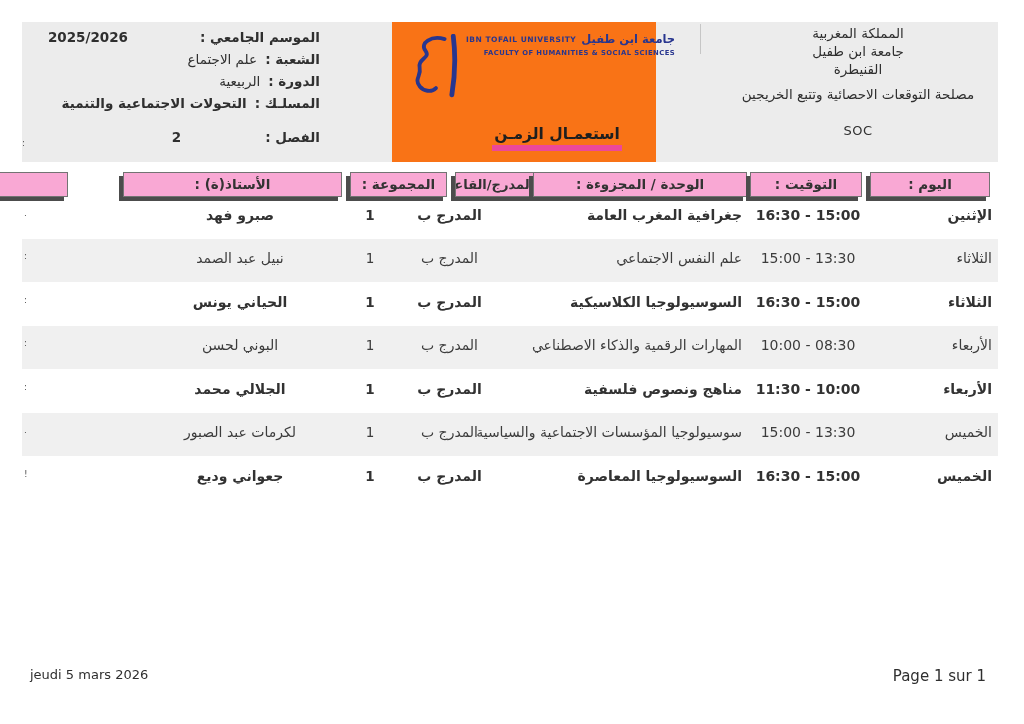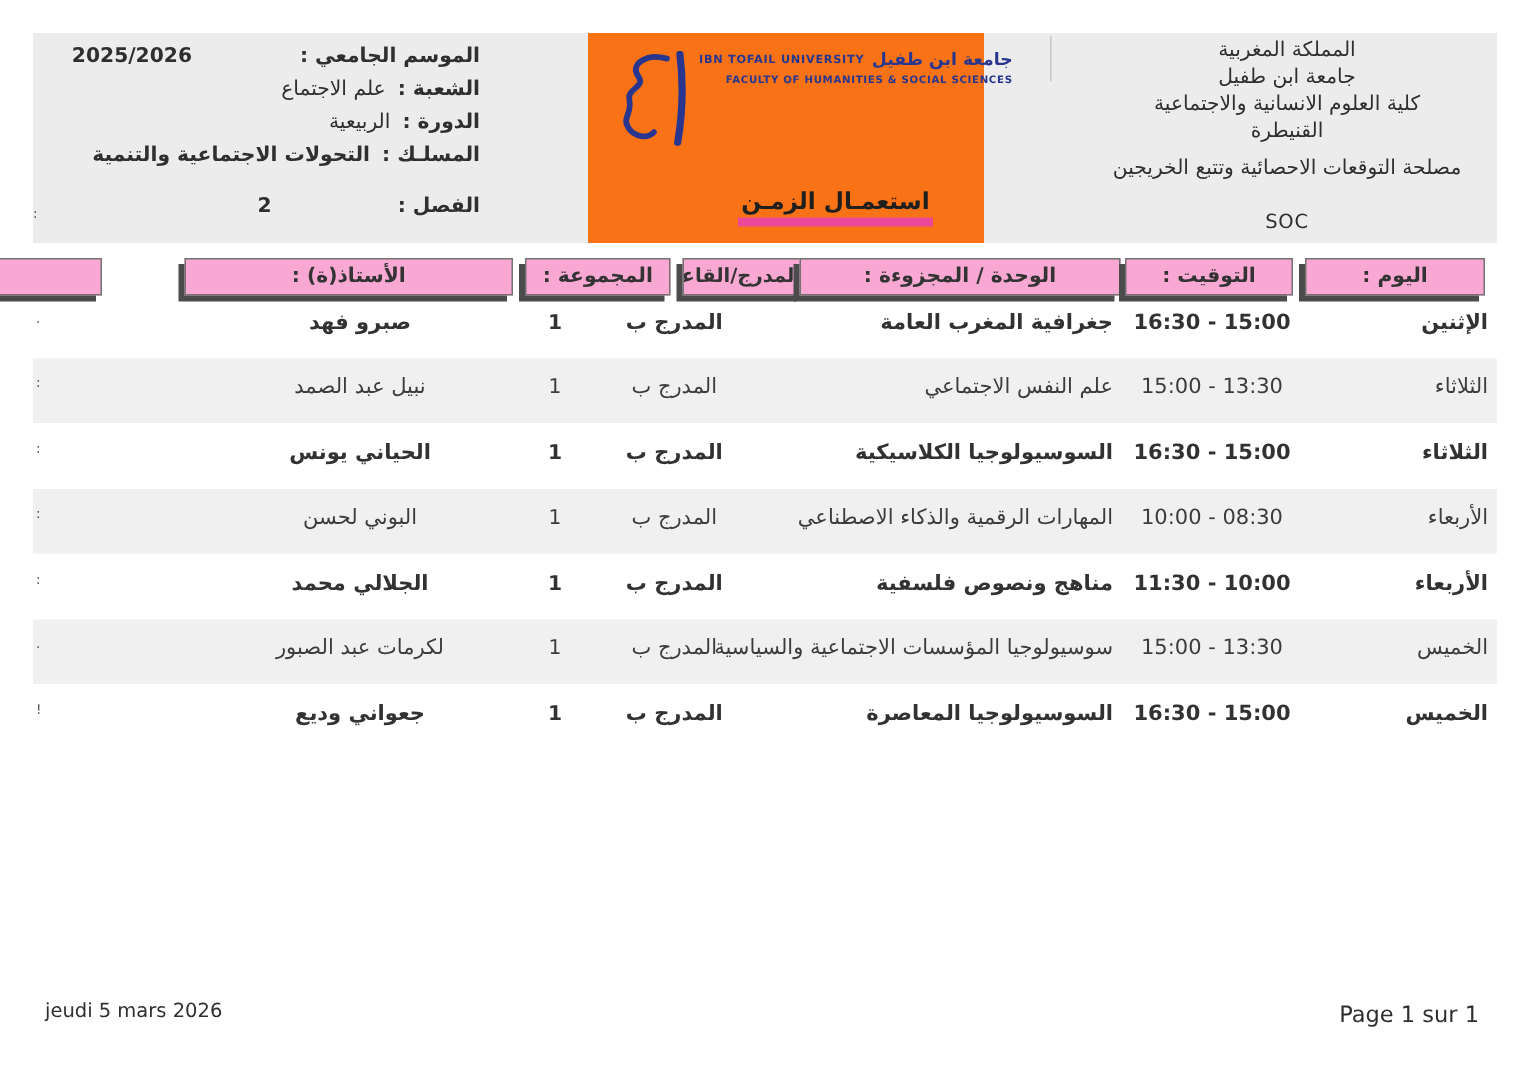--- a/index.html
+++ b/index.html
@@ -81,21 +81,20 @@
 <body>
 
 <div class="page">
 
   <div class="band"></div>
   <div class="vline"></div>
 
   <div class="org">
     <div class="line">المملكة المغربية</div>
     <div class="line">جامعة ابن طفيل</div>
-    <div class="line">كلية العلوم الانسانية والاجتماعية</div>
     <div class="line">القنيطرة</div>
     <div class="line service">مصلحة التوقعات الاحصائية وتتبع الخريجين</div>
     <div class="code">SOC</div>
   </div>
 
   <div class="info">
     <div class="iline">
       <span class="lbl">الموسم الجامعي :</span><span class="val val-lg">2025/2026</span>
     </div>
     <div class="iline">

